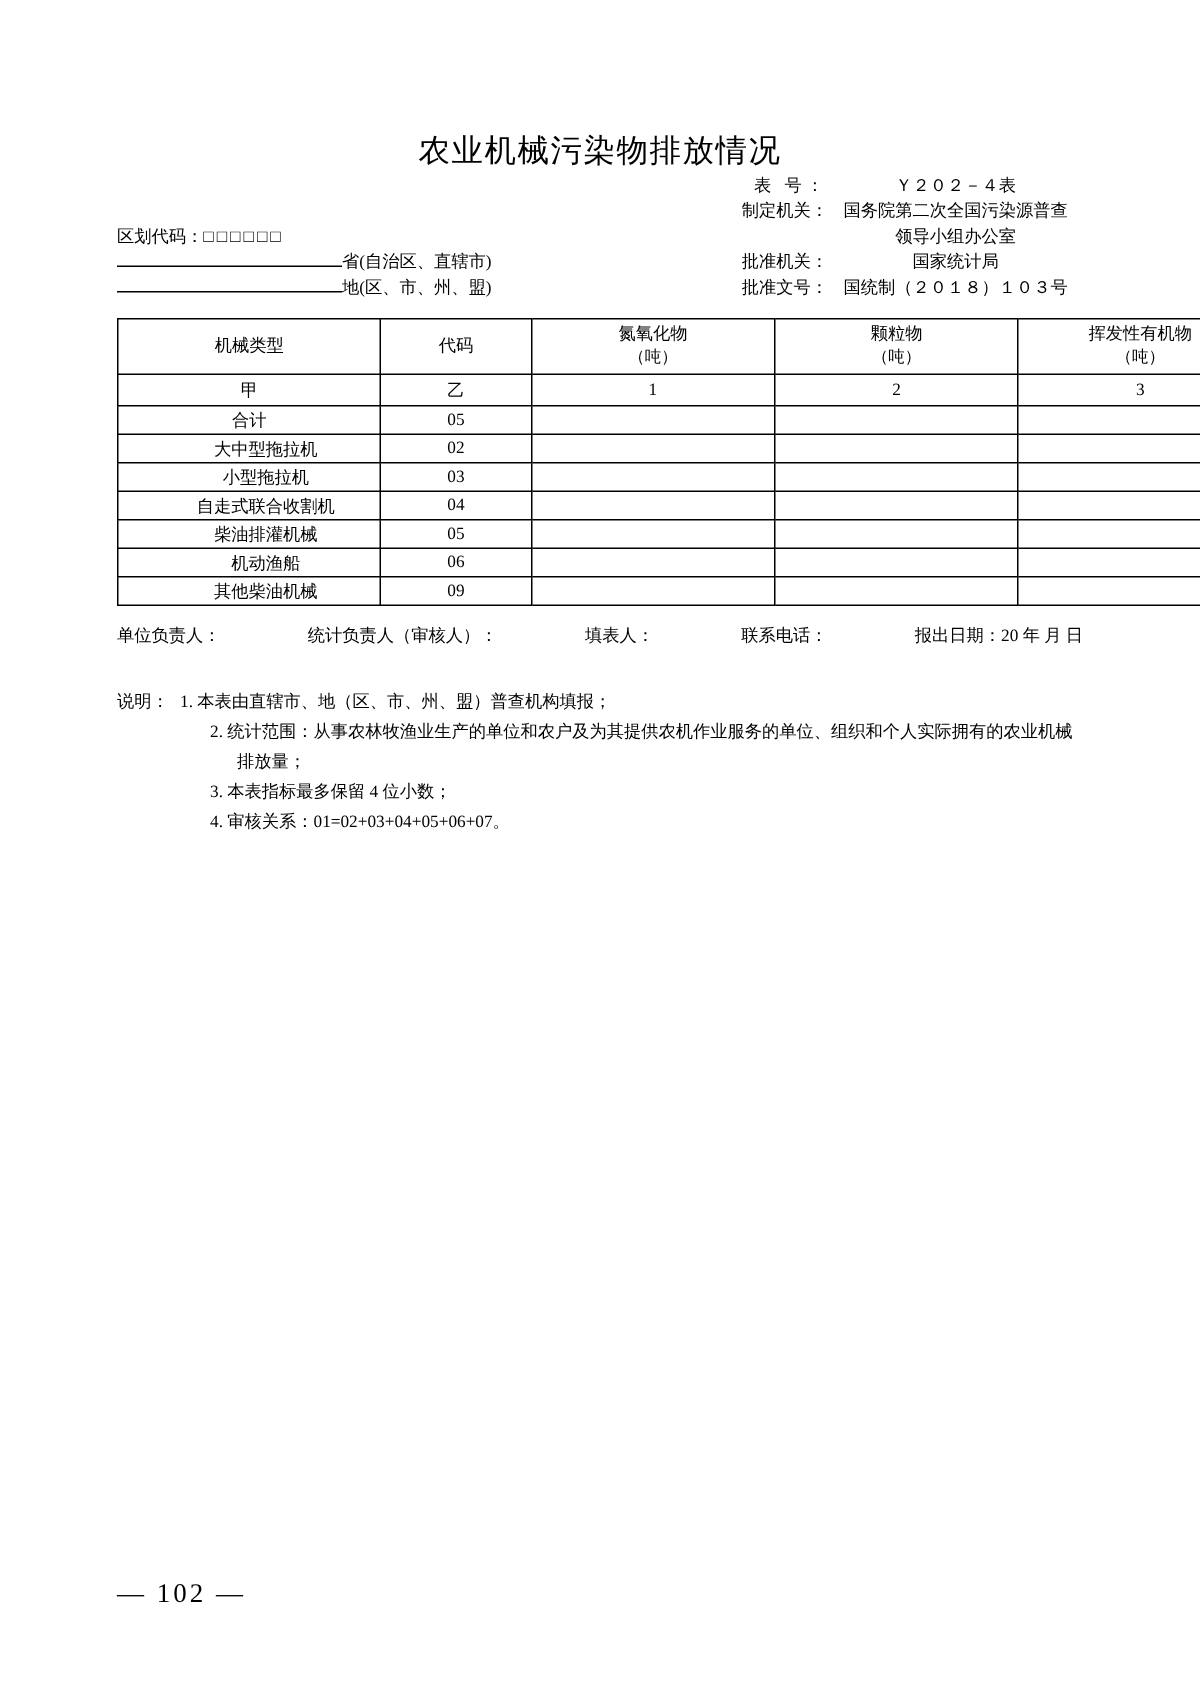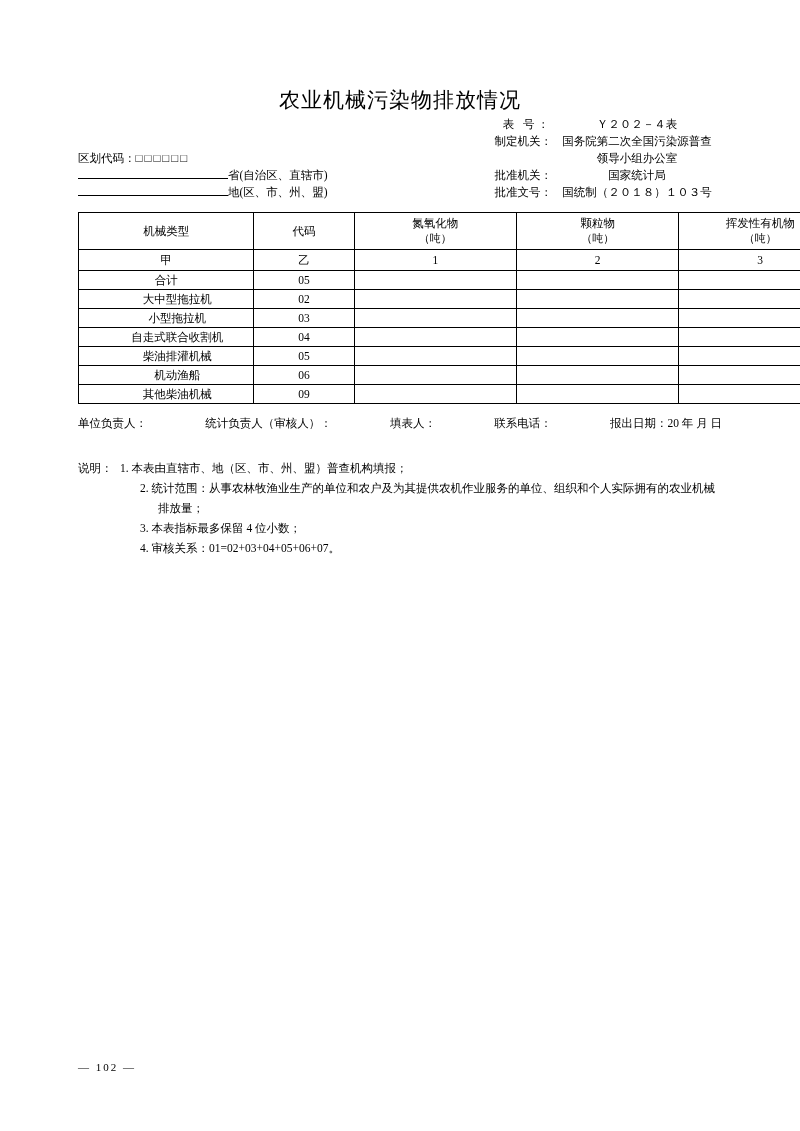--- a/index.html
+++ b/index.html
@@ -164,21 +164,21 @@
   }
   .note-indent {
     padding-left: 62px;
   }
 
   
   .pagenum {
     position: absolute;
     bottom: 58px;
     left: 78px;
-    font-size: 11px;
+    font-size: 18px;
     letter-spacing: 2px;
   }
 </style>
 </head>
 <body>
 
 <div class="page">
 
   <div class="title">农业机械污染物排放情况</div>
 

